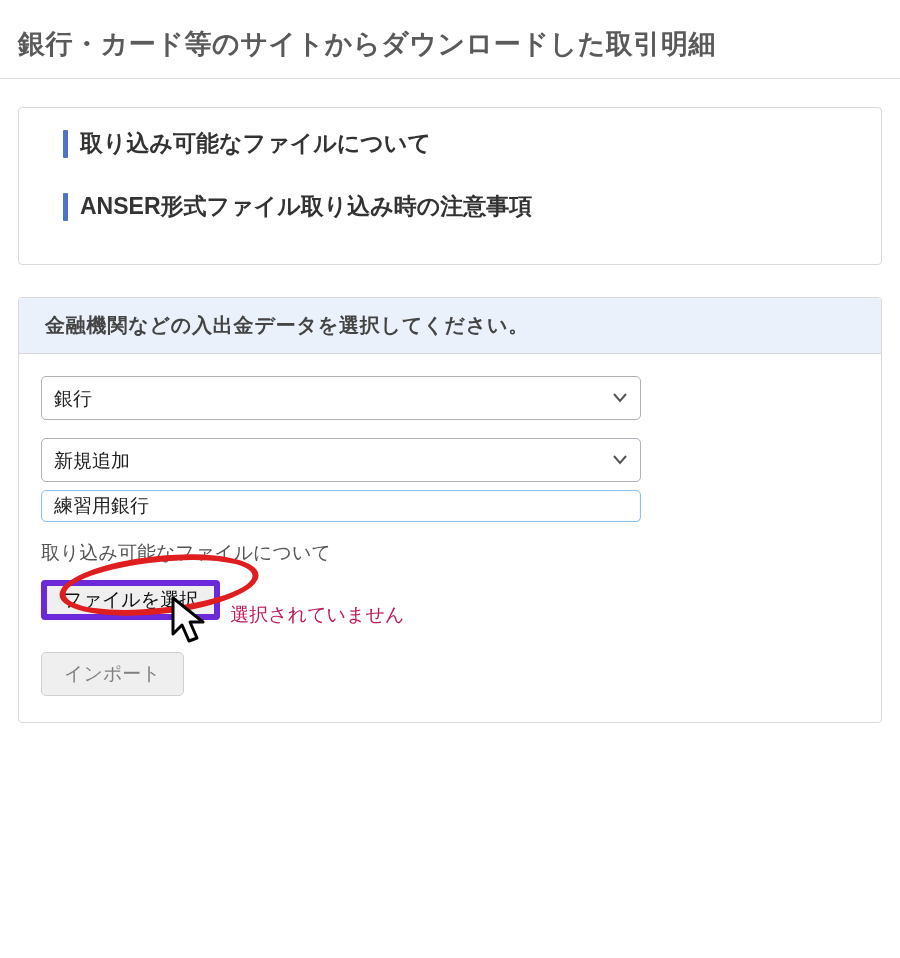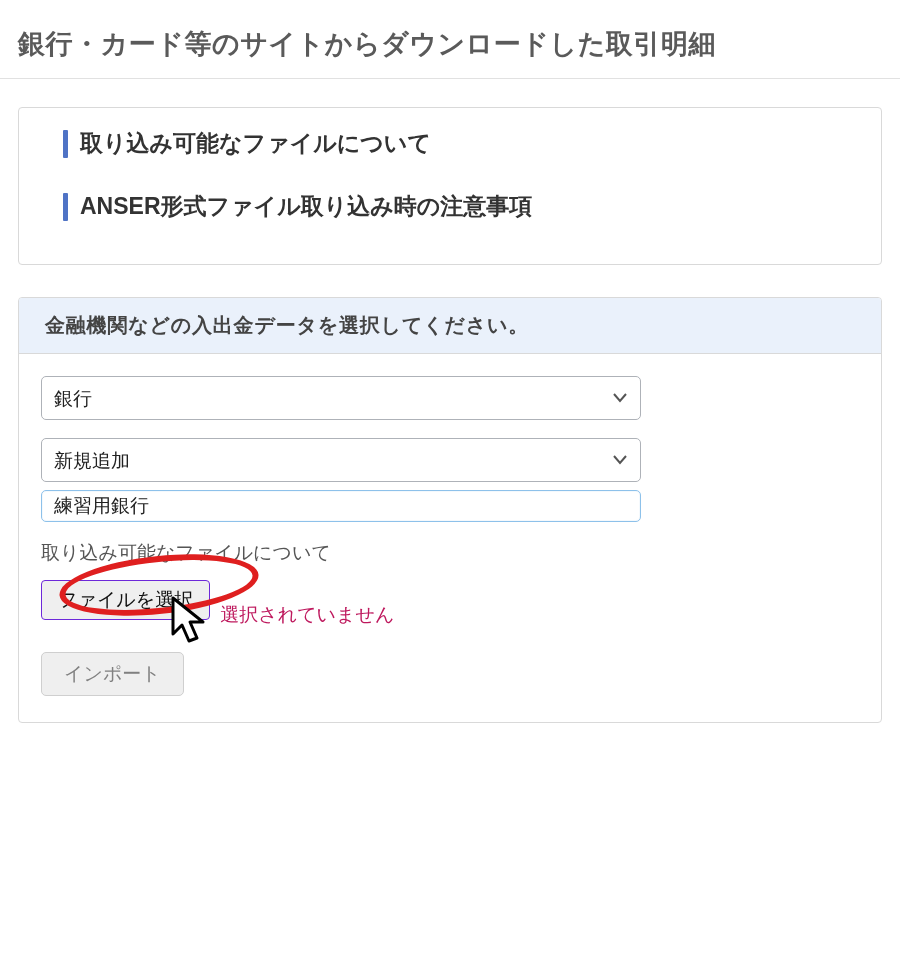--- a/index.html
+++ b/index.html
@@ -17,21 +17,21 @@
     .form-card-header { background: #eaf1fb; border-bottom: 1px solid #d9d9d9; font-size: 20px; font-weight: 700; color: #444; padding: 14px 26px; letter-spacing: .04em; }
     .form-body { padding: 22px 22px 26px; }
     .field-label { font-size: 19px; color: #555; margin-bottom: 6px; }
     .select-wrap { position: relative; display: inline-block; }
     .select-wrap select { -webkit-appearance: none; appearance: none; width: 600px; height: 44px; border: 1px solid #aeb2b8; border-radius: 5px; background: #fff; font-size: 19px; color: #222; padding: 0 58px 0 12px; }
     .select-wrap .caret { position: absolute; right: 14px; top: 50%; transform: translateY(-50%); pointer-events: none; color:#555; }
     .text-input { width: 600px; height: 32px; border: 1px solid #8dc1ea; border-radius: 5px; box-shadow: 0 0 0 1px rgba(120,180,230,.08) inset; font-size: 19px; padding: 0 12px; color:#222; font-family:inherit; }
     .row-gap { height: 18px; }
 
     .file-row { display: flex; align-items: center; gap: 10px; position: relative; }
-    .choose-btn { display: inline-flex; align-items: center; justify-content: center; height: 40px; padding: 0 16px; font-size: 19px; background: #efefef; border: 1px solid #6d28d9; border-radius: 4px; cursor: pointer; color:#111; }
+    .choose-btn { display: inline-flex; align-items: center; justify-content: center; height: 40px; padding: 0 16px; font-size: 19px; background: #efefef; border: 6px solid #6d28d9; border-radius: 4px; cursor: pointer; color:#111; }
     .file-status { font-size: 19px; color: #be185d; margin-top: 30px; }
     .import-btn { margin-top: 24px; height: 44px; padding: 0 22px; font-size: 19px; background: #efefef; border: 1px solid #cfcfcf; border-radius: 5px; color:#808080; cursor: default; }
     .callout-ellipse { position: absolute; left: 18px; top: -16px; width: 200px; height: 58px; border: 6px solid #df1f1f; border-radius: 50%; transform: rotate(-6deg); pointer-events: none; }
     .cursor { position:absolute; left:126px; top:22px; pointer-events:none; }
   </style>
 </head>
 <body>
 
 <div class="page">
   <div class="page-title">銀行・カード等のサイトからダウンロードした取引明細</div>

